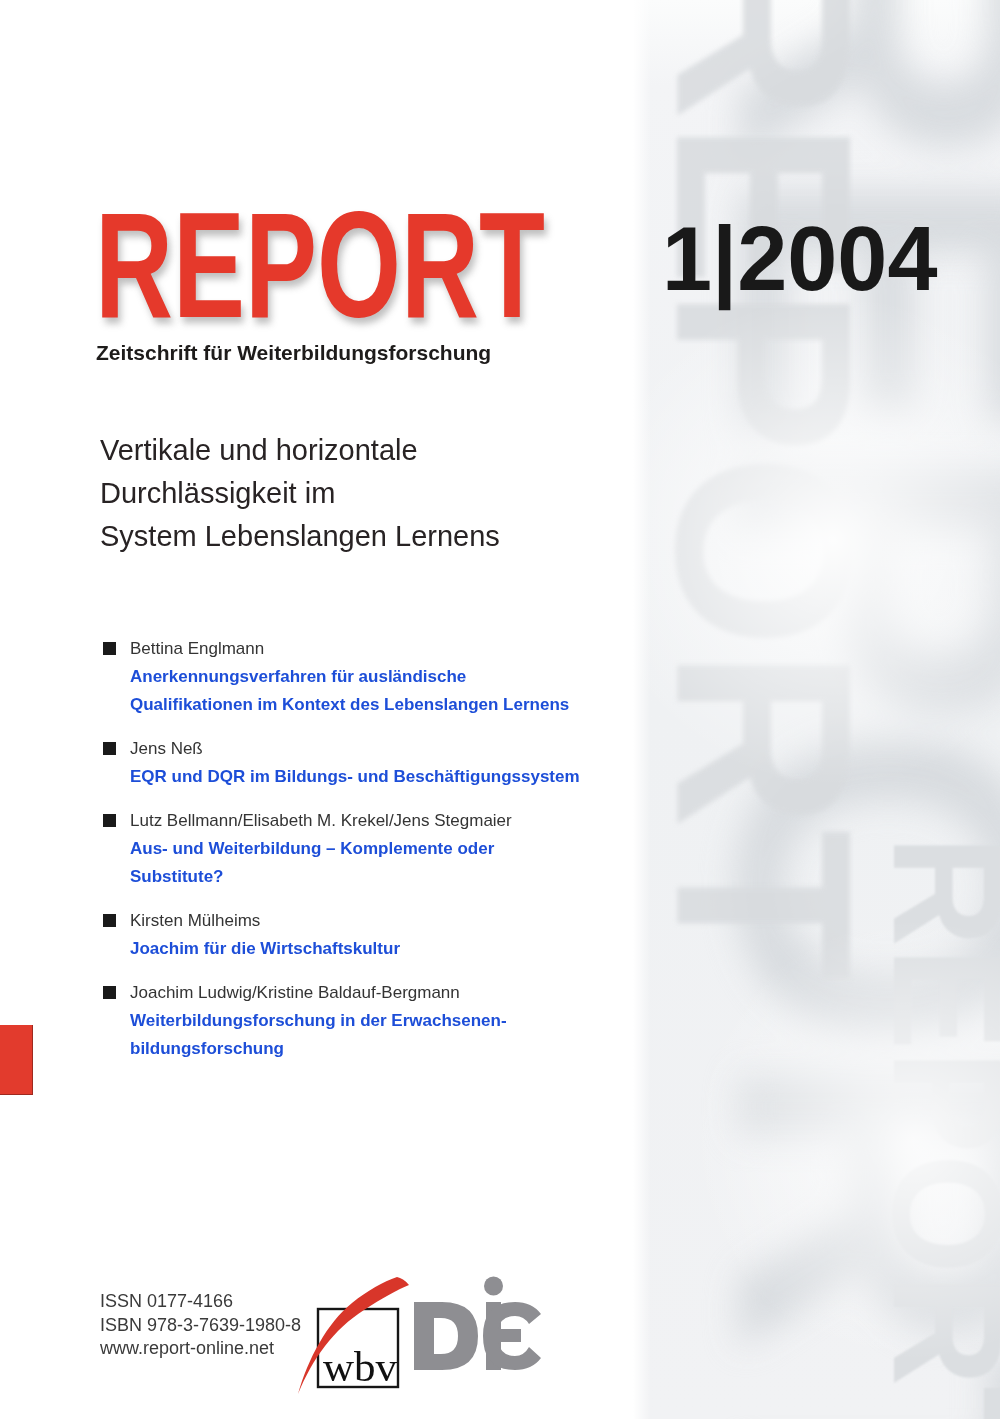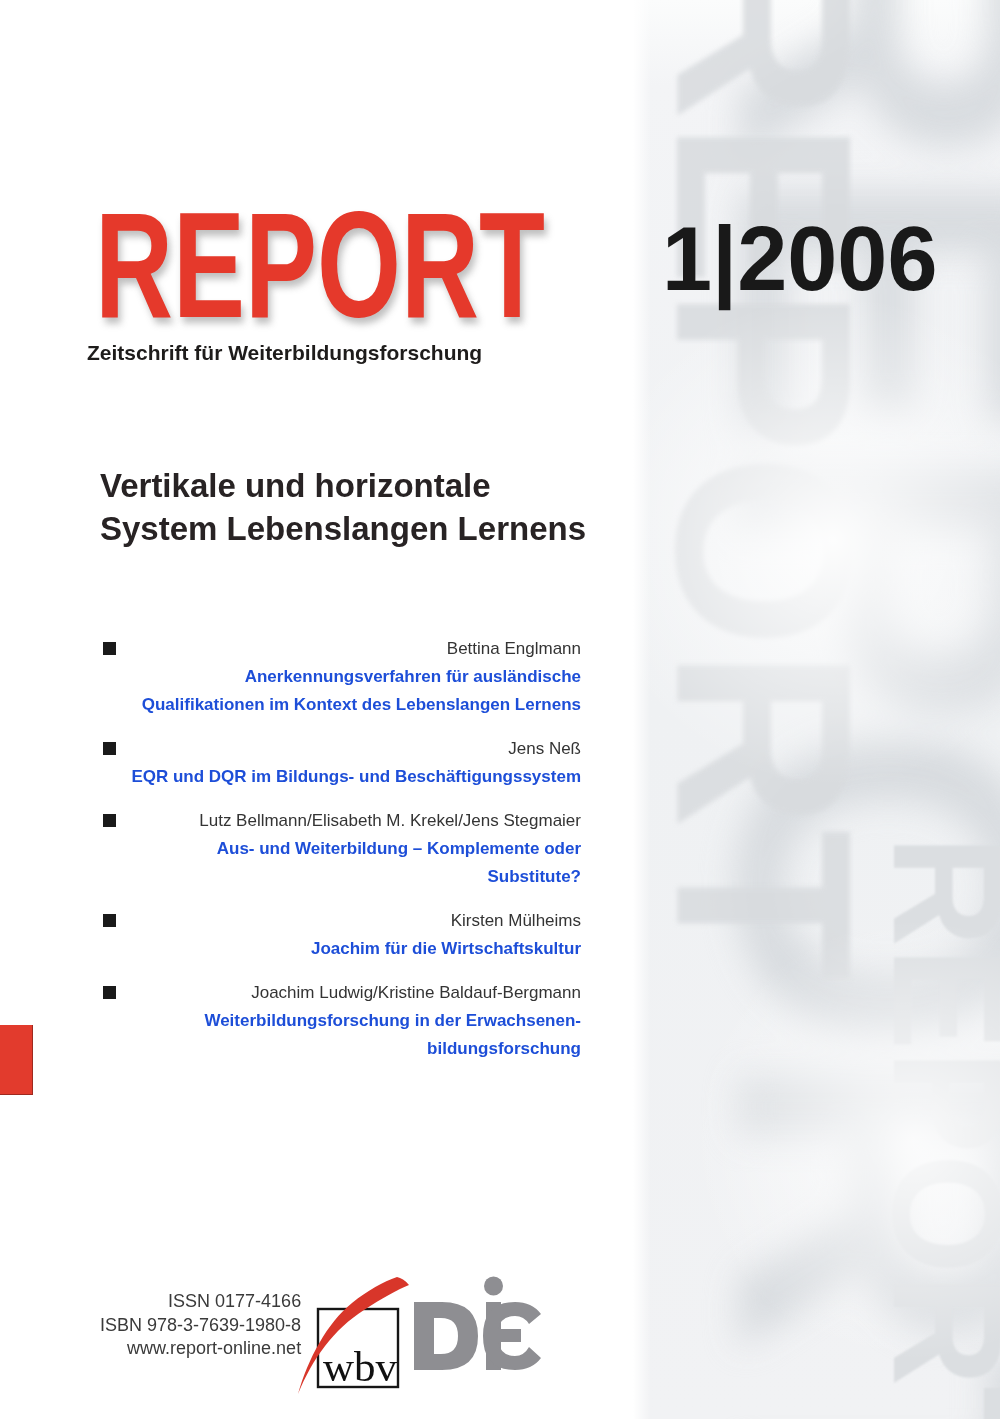--- a/index.html
+++ b/index.html
@@ -40,73 +40,74 @@
   }
 
   
   .logo {
     position:absolute; left:95px; top:190px;
     font-size:150px; font-weight:bold; line-height:1; letter-spacing:0;
     color:#e5392b; transform:scaleX(0.72); transform-origin:0 0;
     text-shadow:4px 6px 9px rgba(115,115,115,0.45);
   }
   .subtitle {
-    position:absolute; left:87px; top:335px;
+    position:absolute; left:96px; top:335px;
     font-size:21px; font-weight:bold; line-height:35px; color:#1e1c1b;
   }
 
   
   .theme {
-    position:absolute; left:100px; top:464px;
-    font-size:33px; font-weight:bold; line-height:43px; color:#282324;
+    position:absolute; left:100px; top:429px;
+    font-size:29px; font-weight:normal; line-height:43px; color:#282324;
   }
 
   
   .articles { position:absolute; left:103px; top:635px; width:478px; }
-  .article  { position:relative; padding-left:27px; margin-bottom:16px;text-align:right; }
+  .article  { position:relative; padding-left:27px; margin-bottom:16px; }
   .bullet   { position:absolute; left:0; top:7px; width:13px; height:13px; background:#1a1a1a; }
   .author   { font-size:17px; font-weight:400; line-height:28px; color:#343434; }
   .atitle   { font-size:17px; font-weight:bold; line-height:28px; color:#1d4ed8; }
 
   
   .red-mark {
     position:absolute; left:0; top:1025px; width:33px; height:70px;
     background:#e23b2d; box-shadow:inset -1px -1px 0 rgba(0,0,0,0.3);
   }
 
   
   .pubinfo {
     position:absolute; left:100px; top:1290px;
-    font-size:18px; line-height:23.5px; color:#3a3a3a;text-align:right;
+    font-size:18px; line-height:23.5px; color:#3a3a3a;
   }
   .wbv-logo { position:absolute; left:296px; top:1276px; }
   .die-logo { position:absolute; left:414px; top:1276px; }
 </style>
 </head>
 <body>
 
 <div class="page">
 
   <div class="strip">
     <span class="ghost ghost-a">REPORT</span>
     <span class="ghost ghost-b">REPORT</span>
     <span class="ghost ghost-c">REPORT</span>
     <div class="glow glow1"></div>
     <div class="glow glow2"></div>
   </div>
 
-  <div class="issue">1|2006</div>
+  <div class="issue">1|2004</div>
 
   <div class="logo">REPORT</div>
   <div class="subtitle">
     <div>Zeitschrift für Weiterbildungsforschung</div>
   </div>
 
   <div class="theme">
     <div>Vertikale und horizontale</div>
+    <div>Durchlässigkeit im</div>
     <div>System Lebenslangen Lernens</div>
   </div>
 
   <div class="articles">
     <div class="article">
       <span class="bullet"></span>
       <div class="author">Bettina Englmann</div>
       <div class="atitle">Anerkennungsverfahren für ausländische Qualifikationen im Kontext des Lebenslangen Lernens</div>
     </div>
     <div class="article">

